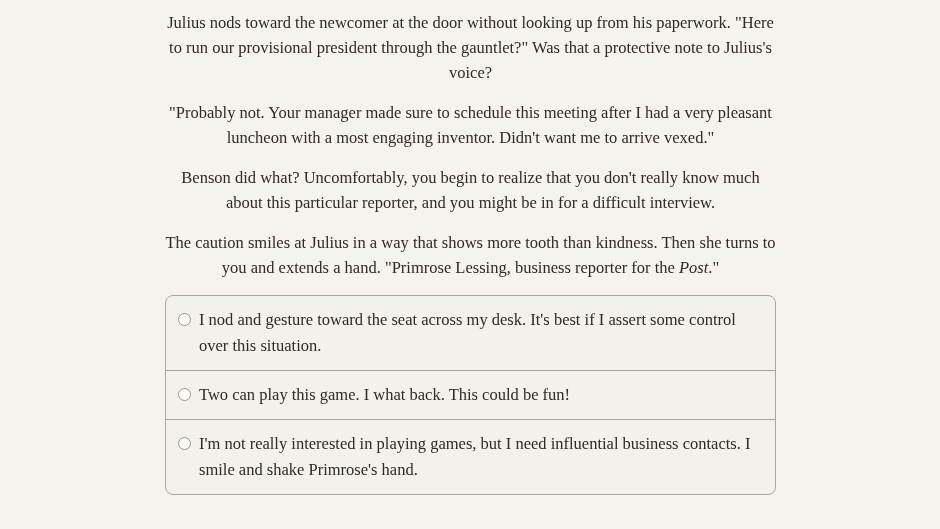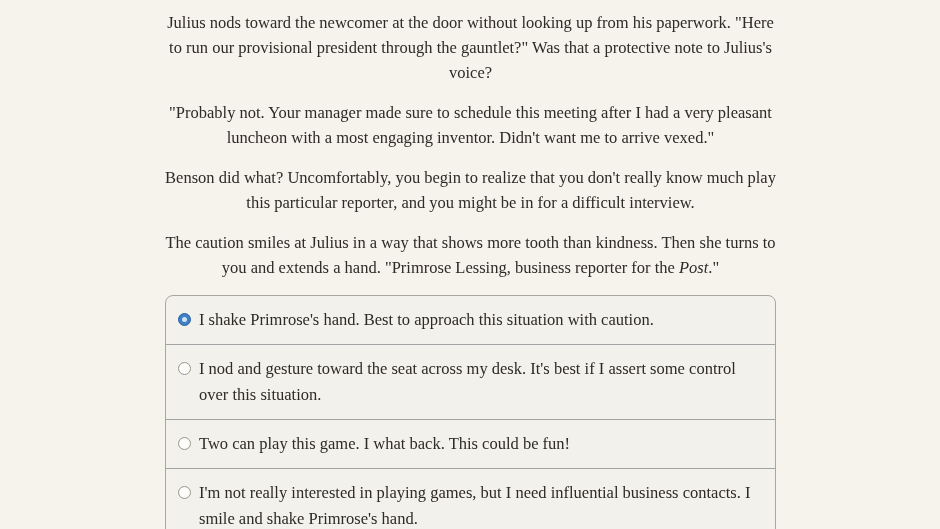--- a/index.html
+++ b/index.html
@@ -80,29 +80,25 @@
     background: #cfe2f4;
   }
 </style>
 </head>
 <body>
 
 <div class="content">
   <div class="story">
     <p>Julius nods toward the newcomer at the door without looking up from his paperwork. "Here to run our provisional president through the gauntlet?" Was that a protective note to Julius's voice?</p>
     <p>"Probably not. Your manager made sure to schedule this meeting after I had a very pleasant luncheon with a most engaging inventor. Didn't want me to arrive vexed."</p>
-    <p>Benson did what? Uncomfortably, you begin to realize that you don't really know much play this particular reporter, and you might be in for a difficult interview.</p>
+    <p>Benson did what? Uncomfortably, you begin to realize that you don't really know much about this particular reporter, and you might be in for a difficult interview.</p>
     <p><span>The caution smiles at Julius in a way that shows more tooth than kindness. Then she turns to you and extends a hand. "Primrose Lessing, business reporter for the </span><em>Post</em><span>."</span></p>
   </div>
 
   <div class="choices">
-    <label class="choice-row">
-      <span class="radio checked"></span>
-      <span class="choice-label">I shake Primrose's hand. Best to approach this situation with caution.</span>
-    </label>
     <label class="choice-row">
       <span class="radio"></span>
       <span class="choice-label">I nod and gesture toward the seat across my desk. It's best if I assert some control over this situation.</span>
     </label>
     <label class="choice-row">
       <span class="radio"></span>
       <span class="choice-label">Two can play this game. I what back. This could be fun!</span>
     </label>
     <label class="choice-row">
       <span class="radio"></span>

